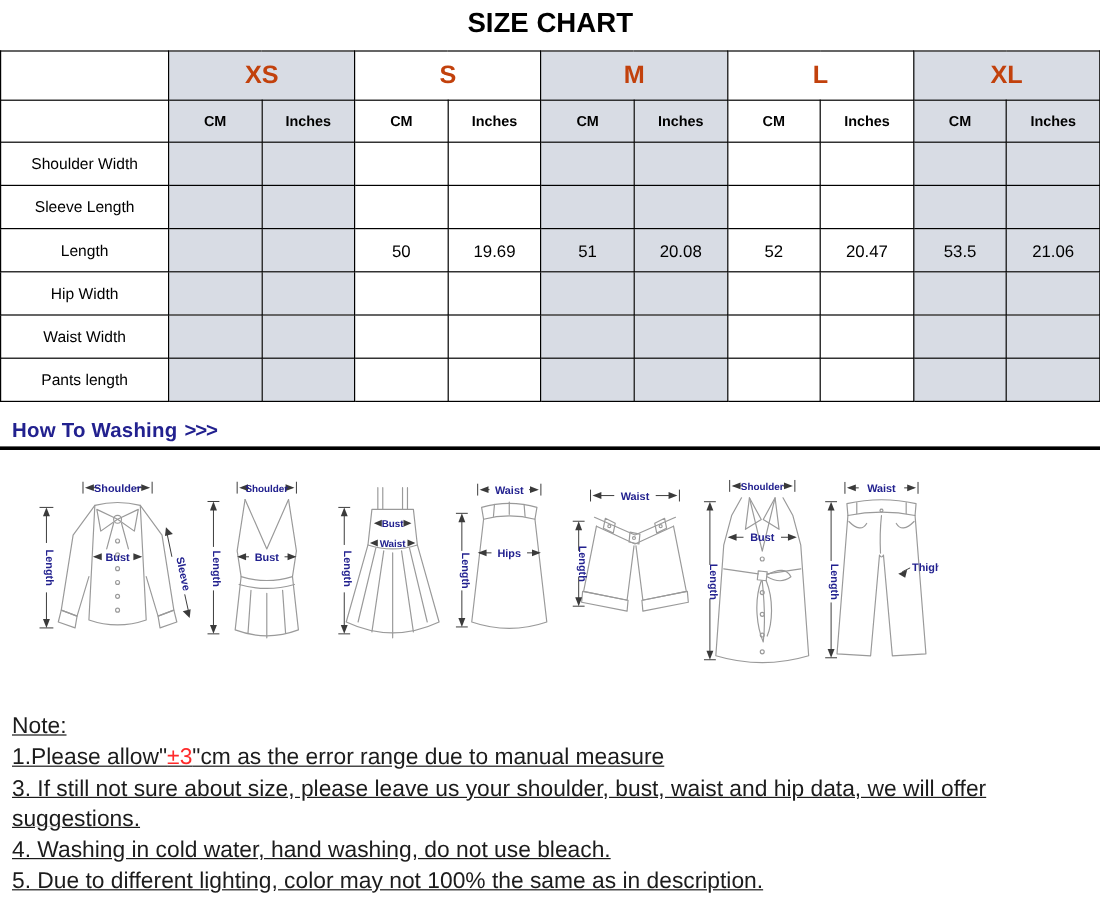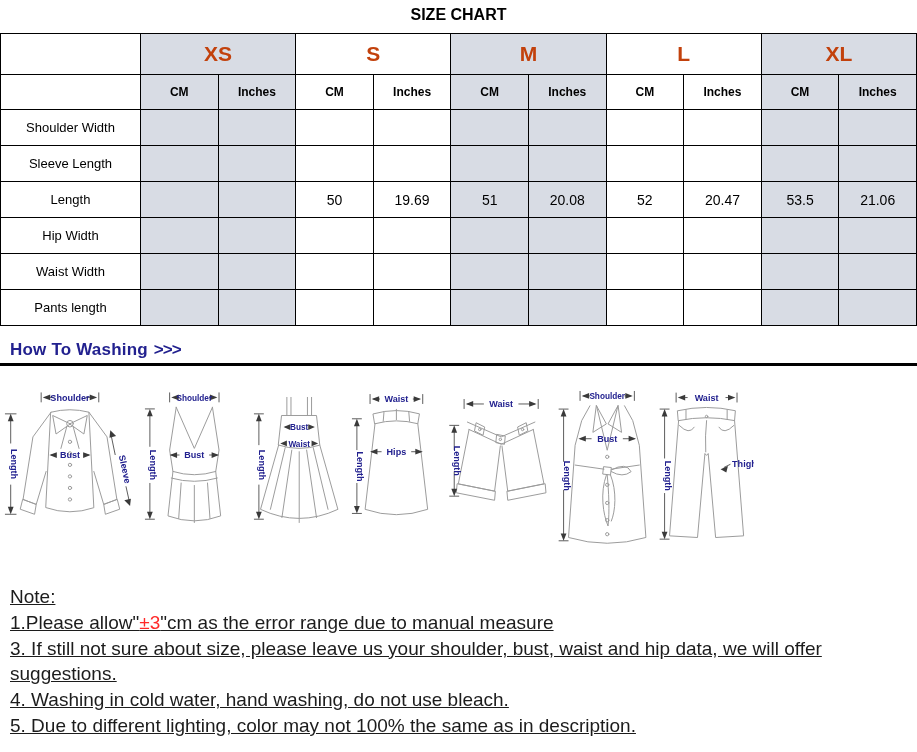--- a/index.html
+++ b/index.html
@@ -1,35 +1,35 @@
 <!DOCTYPE html>
 <html><head>
 <meta charset="utf-8">
 <style>
   html,body { margin:0; padding:0; background:#fff; }
   body { width:917px; font-family:"Liberation Sans",sans-serif; color:#000; }
 
-  .title { text-align:center; font-size:16px; font-weight:bold; padding:6px 0 9px; }
+  .title { text-align:center; font-size:23px; font-weight:bold; padding:6px 0 9px; }
 
   table.size-chart { border-collapse:collapse; width:917px; table-layout:fixed; }
   table.size-chart col.label-col { width:140px; }
   table.size-chart td, table.size-chart th { border:1px solid #000; text-align:center; vertical-align:middle; padding:0; overflow:hidden; }
   tr.size-row { height:41px; }
   tr.size-row th.size { font-size:21px; font-weight:bold; color:#c2410c; }
   tr.unit-row { height:35px; }
   tr.unit-row th { font-size:12px; font-weight:bold; color:#000; }
   tr.data-row { height:36px; font-size:14px; }
   td.rowlabel { font-size:13px; }
   .shade { background:#d8dce4; }
 
   .measure-head { margin:14px 0 0 10px; font-size:17px; font-weight:bold; color:#22218f; letter-spacing:0.2px; }
   .measure-head .chev { margin-left:6px; letter-spacing:-1px; }
   .rule { height:3px; background:#000; margin-top:3px; }
 
-  .figures { display:flex; align-items:flex-start; width:754px; height:208px; margin-top:2px; }
+  .figures { display:flex; align-items:flex-start; width:754px; height:208px; margin-top:2px;margin-left:28px; }
   svg.fig { display:block; }
   .g { stroke:#9a9a9a; fill:none; stroke-width:1.2; stroke-linejoin:round; stroke-linecap:round; }
   .arr { stroke:#3a3a3a; fill:none; stroke-width:1; }
   .ah { fill:#3a3a3a; stroke:none; }
   .lbl { font-family:"Liberation Sans",sans-serif; font-size:11px; font-weight:bold; fill:#22218f; }
   .lbl-s { font-size:10px; }
 
   .notes { padding:8px 10px 0 10px; font-size:19px; line-height:1.36; color:#1c1c1c;text-decoration:underline; }
   .notes .hl { color:#ff2a2a; }
 </style>

